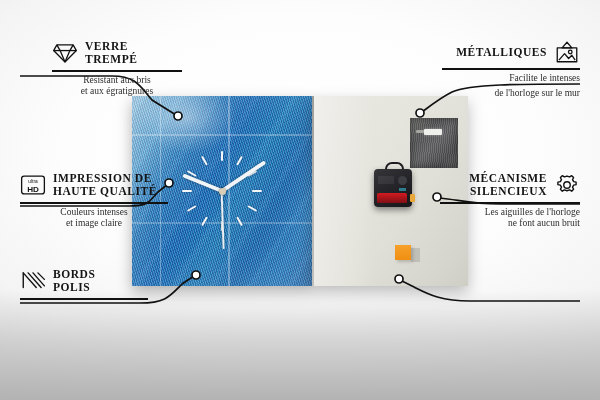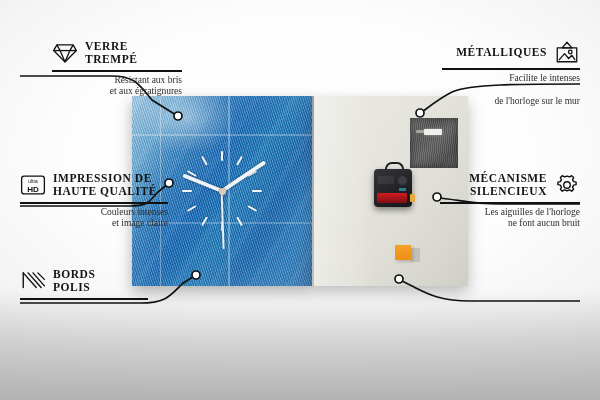--- a/index.html
+++ b/index.html
@@ -94,21 +94,21 @@
     font-family:"Liberation Serif",serif;font-weight:bold;font-size:11.5px;
     letter-spacing:.55px;color:#141414;line-height:13px;text-transform:uppercase;
   }
   .co-rule{height:1.6px;background:#111;margin-top:4px;}
   .co-sub{
     font-family:"Liberation Serif",serif;font-size:9.5px;color:#2c2c2c;
     line-height:11.5px;margin-top:3px;
   }
   .left .co-head{justify-content:flex-start;}
   .left .co-title{text-align:left;}
-  .left .co-sub{text-align:right;}
+  .left .co-sub{text-align:center;}
   .right .co-head{justify-content:flex-end;}
   .right .co-title{text-align:right;}
   .right .co-sub{text-align:right;}
   .ico{width:26px;height:24px;flex:0 0 26px;display:block;}
 
   svg#wires{position:absolute;left:0;top:0;width:600px;height:400px;pointer-events:none;}
 </style>
 </head>
 <body>
 
@@ -268,21 +268,21 @@
         <g fill="none" stroke="#111" stroke-width="1.6" stroke-linejoin="round">
           <path d="M16,2 L10,9 L22,9 Z"></path>
           <rect x="4" y="9" width="24" height="17"></rect>
           <path d="M6,24 L13,16 L18,22 L22,18 L26,24"></path>
           <circle cx="20" cy="14" r="2.2"></circle>
         </g>
       </svg>
     </div>
     <div class="co-rule" style="width:138px;margin-left:auto;"></div>
     <div class="co-sub">Facilite le intenses</div>
-    <div class="co-sub" style="margin-top:12px">de l'horloge sur le mur</div>
+    <div class="co-sub" style="margin-top:4px">de l'horloge sur le mur</div>
   </div>
 
   <div class="callout right" style="left:440px;top:172px;width:140px;">
     <div class="co-head">
       <div>
         <div class="co-title">MÉCANISME</div>
         <div class="co-title">SILENCIEUX</div>
       </div>
       <svg class="ico" viewBox="0 0 32 28">
         <g fill="none" stroke="#111" stroke-width="1.7" stroke-linejoin="round">

